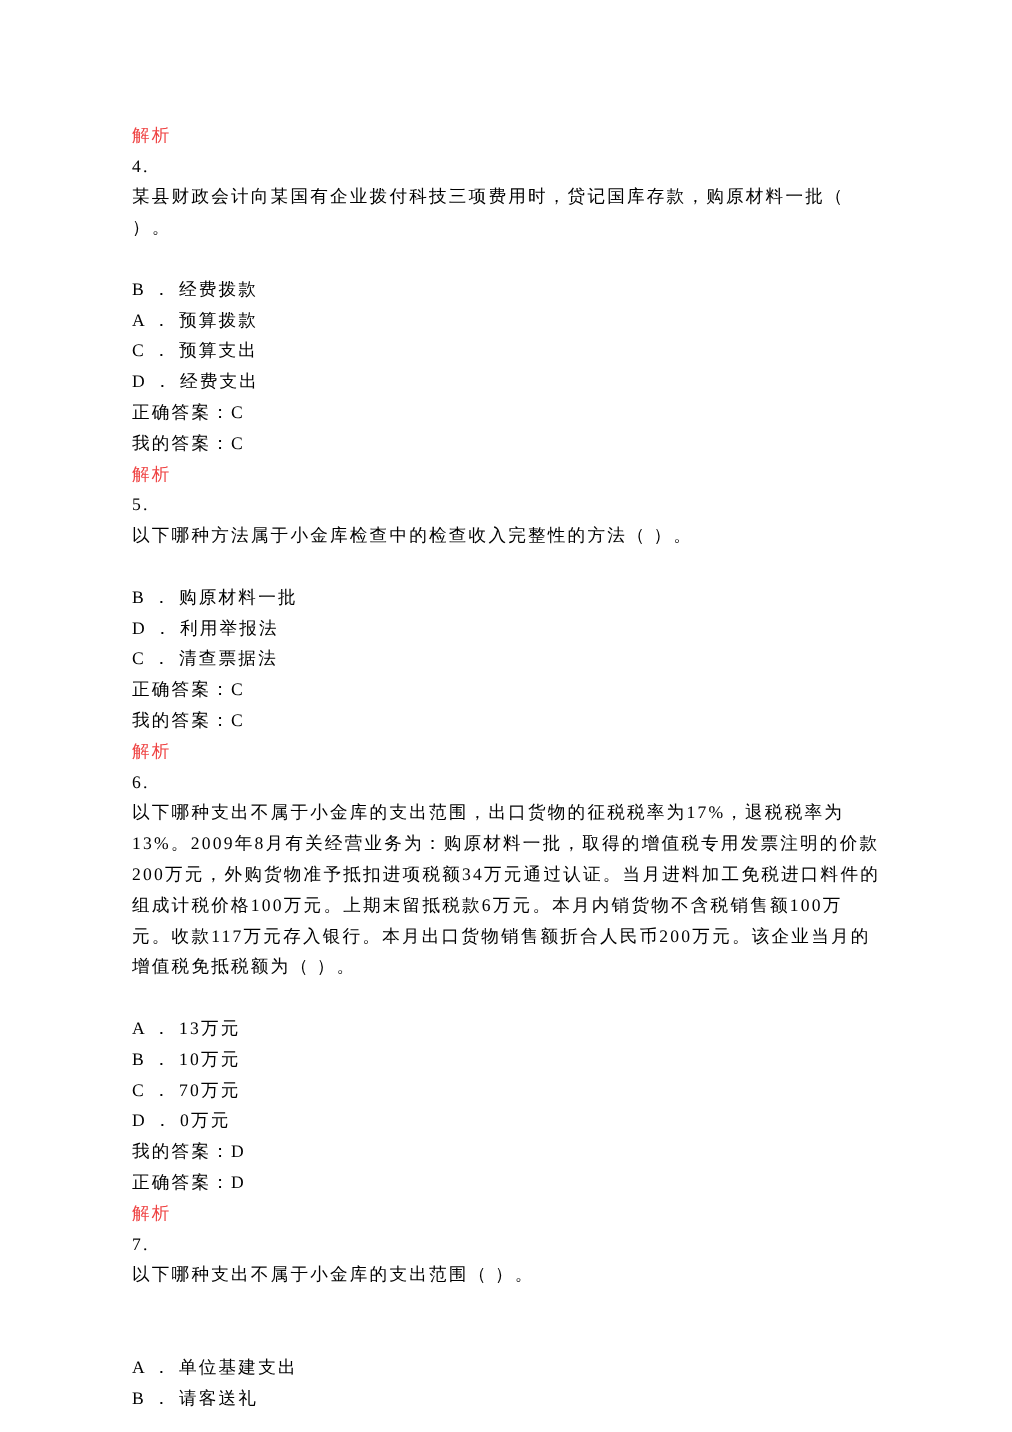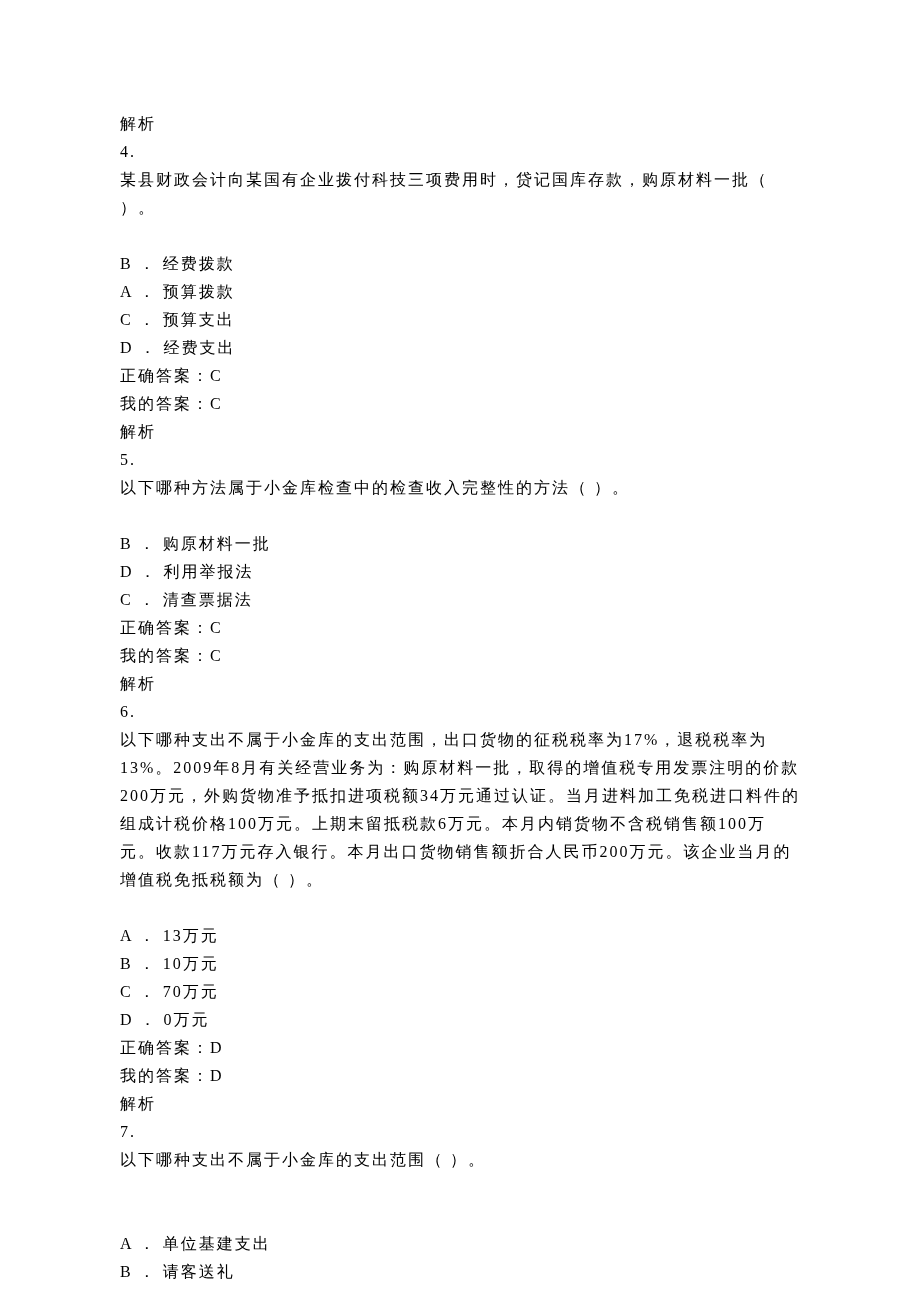--- a/index.html
+++ b/index.html
@@ -12,21 +12,21 @@
     line-height: 1.75;
   }
   .page {
     width: 920px;
     min-height: 1302px;
     box-sizing: border-box;
     padding: 110px 120px 80px 120px;
     letter-spacing: 2px;
   }
   .link {
-    color: #000000;
+    color: #ef4444;
   }
   .qnum {
     color: #000000;
   }
   .para {
     margin: 0;
   }
   .gap {
     height: 28px;
   }
@@ -59,22 +59,22 @@
   <p class="para">我的答案：C</p>
   <p class="para link">解析</p>
 
   <p class="para qnum">6.</p>
   <p class="para">以下哪种支出不属于小金库的支出范围，出口货物的征税税率为17%，退税税率为13%。2009年8月有关经营业务为：购原材料一批，取得的增值税专用发票注明的价款200万元，外购货物准予抵扣进项税额34万元通过认证。当月进料加工免税进口料件的组成计税价格100万元。上期末留抵税款6万元。本月内销货物不含税销售额100万元。收款117万元存入银行。本月出口货物销售额折合人民币200万元。该企业当月的增值税免抵税额为（  ）。</p>
   <div class="gap"></div>
   <p class="para">A ． 13万元</p>
   <p class="para">B ． 10万元</p>
   <p class="para">C ． 70万元</p>
   <p class="para">D ． 0万元</p>
+  <p class="para">我的答案：D</p>
   <p class="para">正确答案：D</p>
-  <p class="para">我的答案：D</p>
   <p class="para link">解析</p>
 
   <p class="para qnum">7.</p>
   <p class="para">以下哪种支出不属于小金库的支出范围（ ）。</p>
   <div class="gap"></div>
   <div class="gap"></div>
   <p class="para">A ． 单位基建支出</p>
   <p class="para">B ． 请客送礼</p>
 
 </div>

